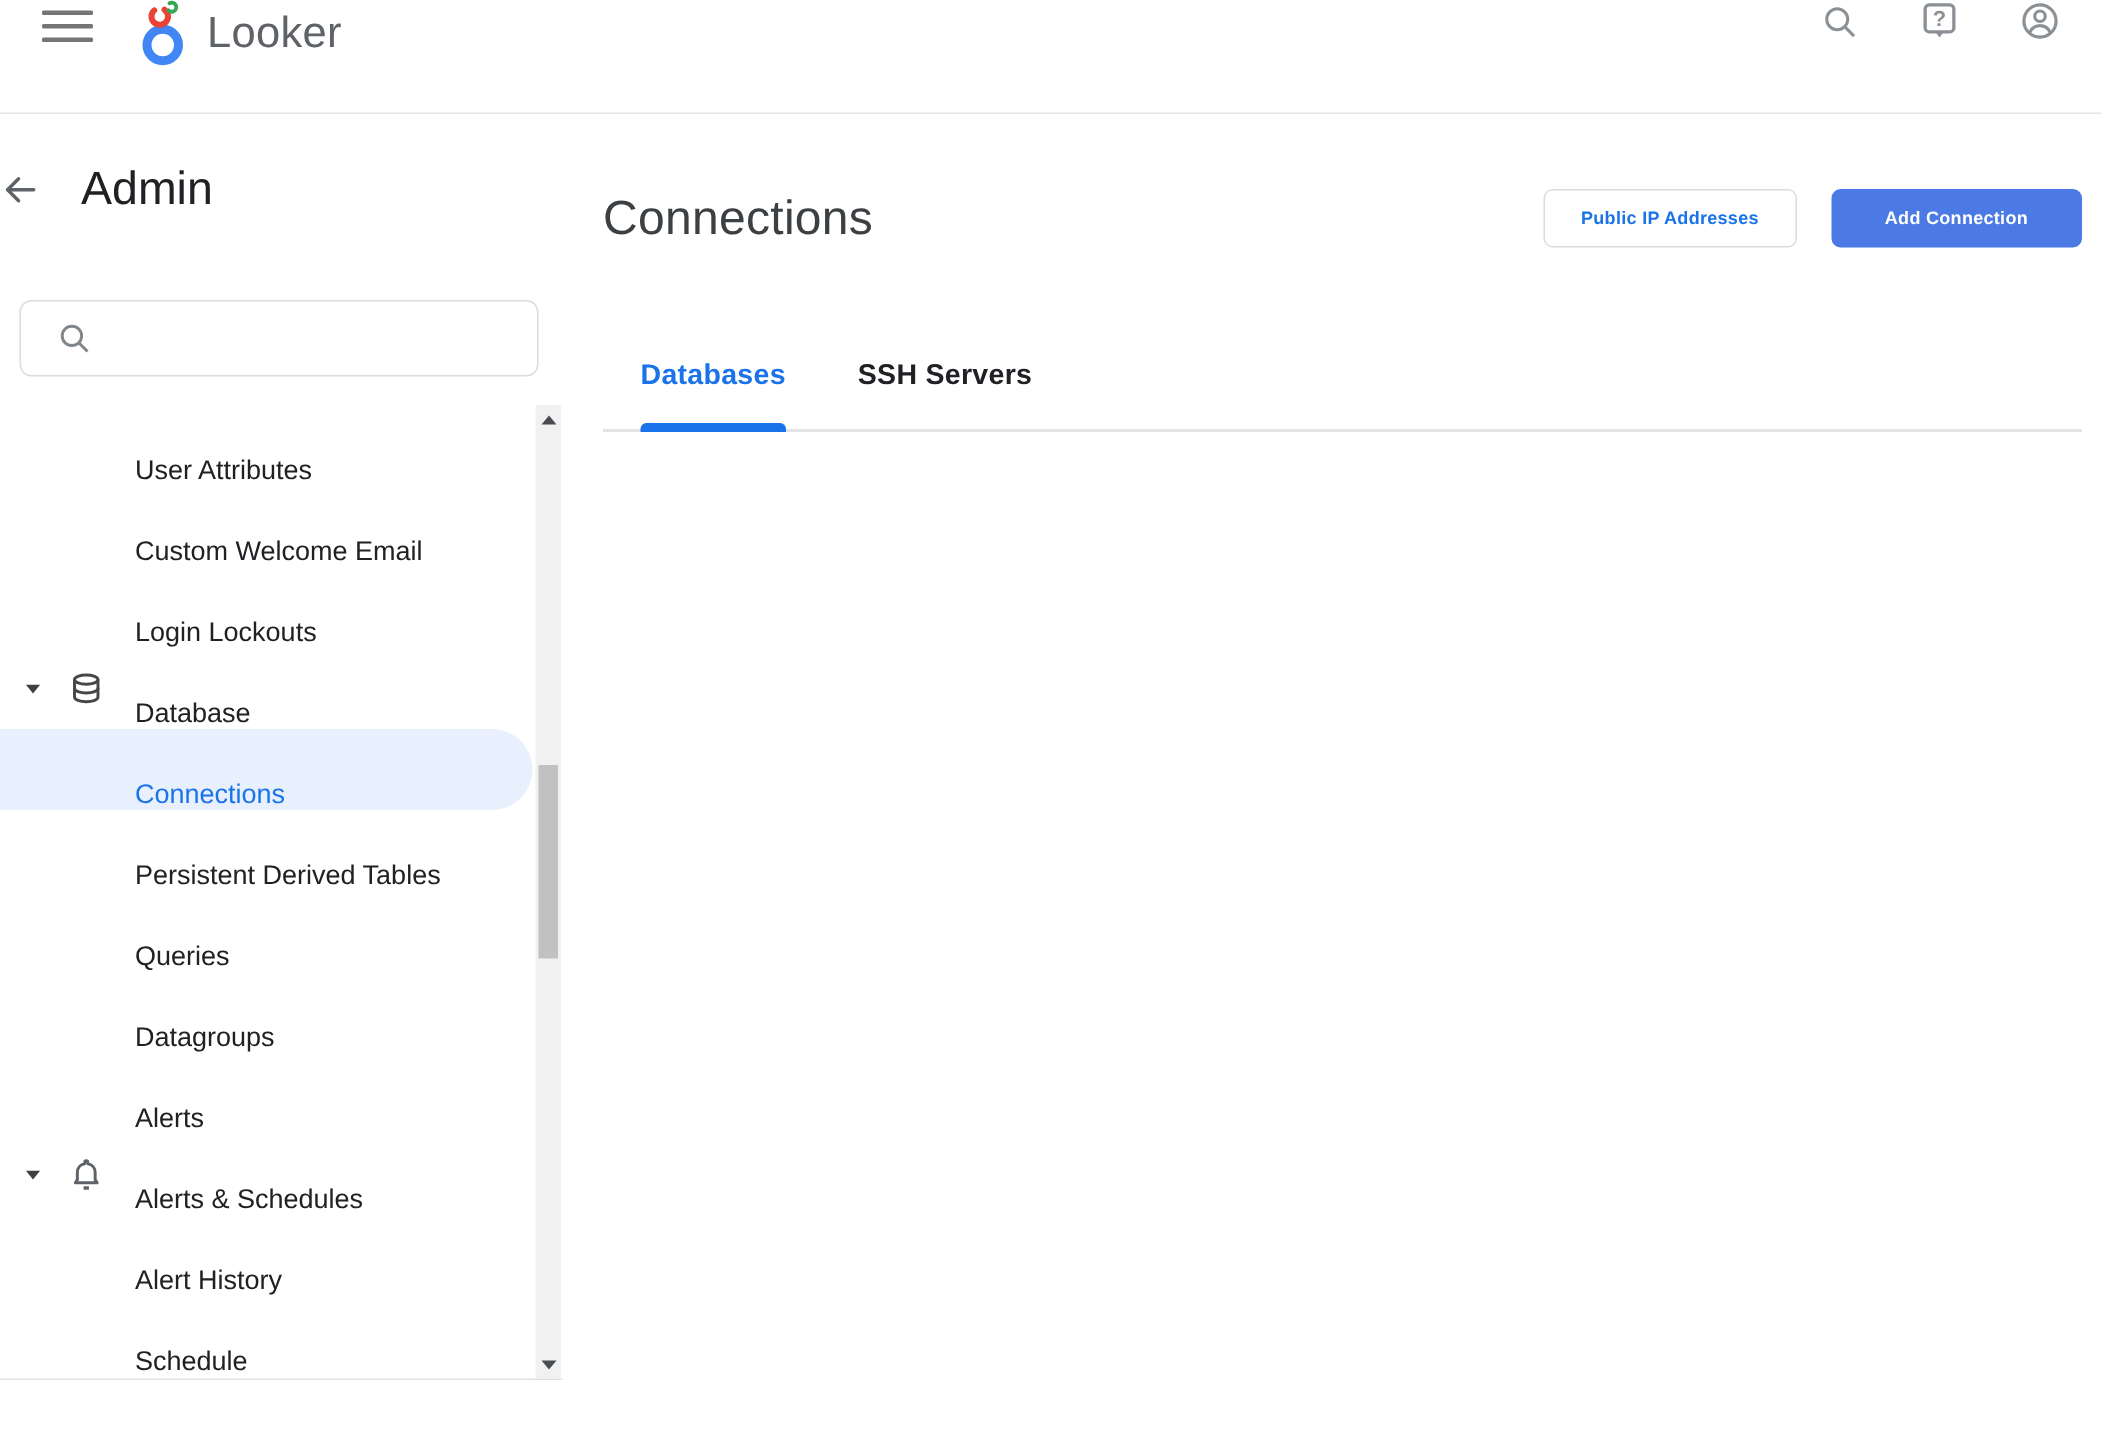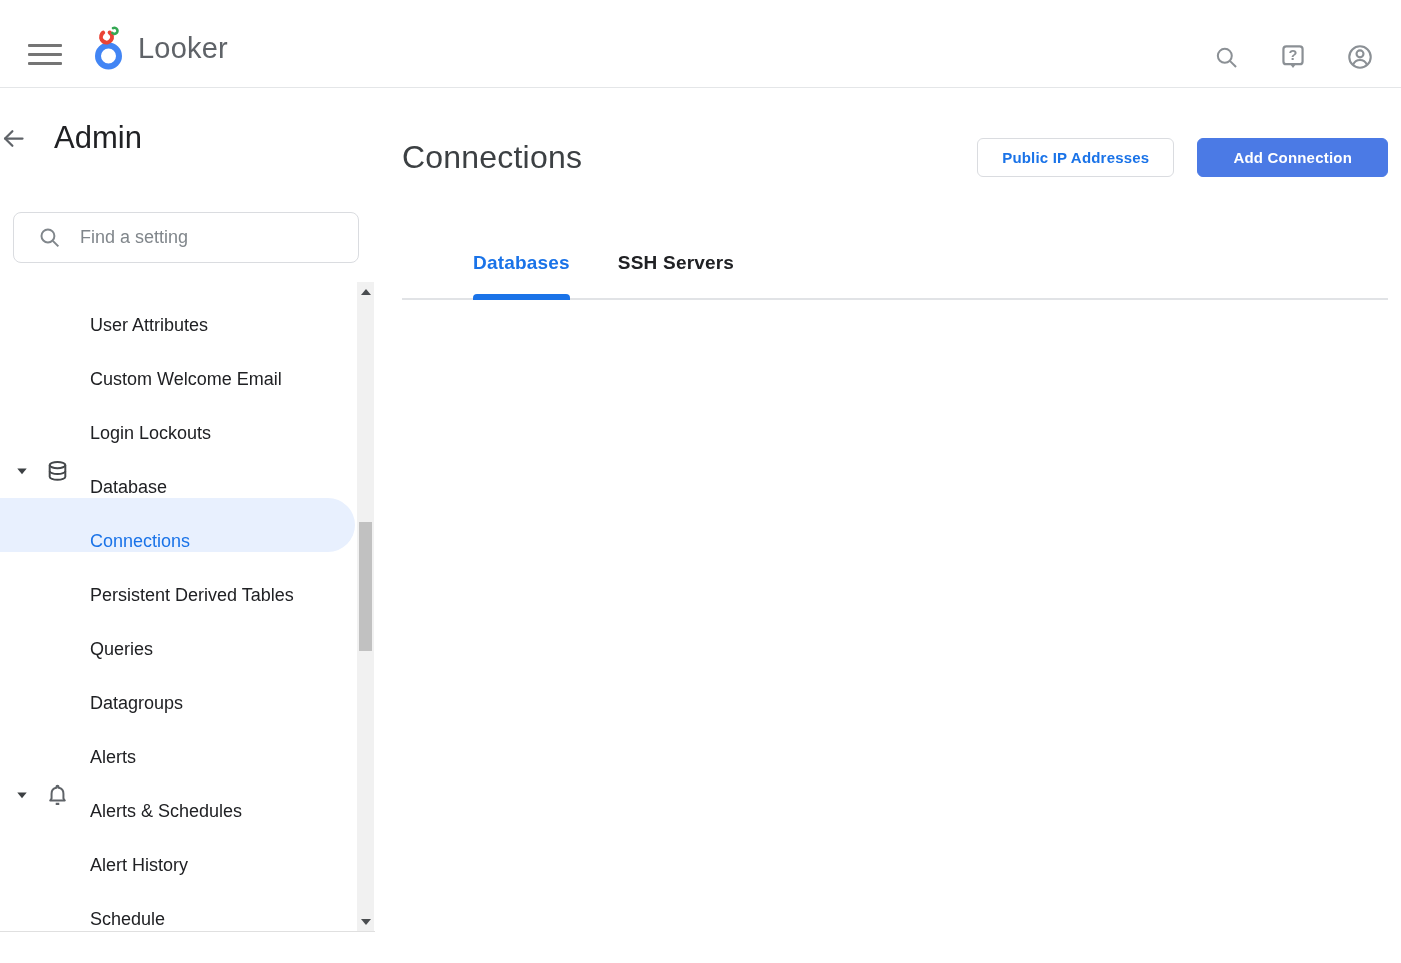--- a/index.html
+++ b/index.html
@@ -1,21 +1,21 @@
 <!DOCTYPE html>
 <html><head>
 <meta charset="utf-8">
 <style>
   * { margin:0; padding:0; box-sizing:border-box; }
   html,body { width:1401px; height:963px; background:#fff; overflow:hidden;
               font-family:"Liberation Sans","DejaVu Sans",sans-serif; color:#202124; }
 
   
-  .topbar { height:88px; display:flex; align-items:flex-end; border-bottom:1px solid #e4e6e8;
-            padding:0 27px 16px 28px; background:#fff; }
+  .topbar { height:76px; display:flex; align-items:flex-start; border-bottom:1px solid #e4e6e8;
+            padding:0 27px 0 28px; background:#fff; }
   .hamburger { width:34px; height:34px; border:none; background:none; cursor:pointer;
                display:flex; flex-direction:column; justify-content:center; gap:6px; padding:0; }
   .hamburger span { display:block; height:3px; background:#757575; border-radius:1px; }
   .logo { display:flex; align-items:center; margin-left:32px; }
   .logo-text { font-size:29px; color:#5f6368; margin-left:7px; letter-spacing:0.2px; }
   .topbar-right { margin-left:auto; display:flex; align-items:center; gap:39px; }
   .icon-btn { background:none; border:none; cursor:pointer; padding:0; line-height:0; }
 
   
   .page { display:flex; height:875px; }
@@ -51,30 +51,30 @@
   .scroll-arrow .tri { width:0; height:0; border-left:5px solid transparent; border-right:5px solid transparent; }
   .scroll-arrow.up .tri { border-bottom:6px solid #4a4d50; }
   .scroll-arrow.down .tri { border-top:6px solid #4a4d50; }
   .scroll-thumb { position:absolute; left:2px; top:240px; width:13px; height:129px; background:#c1c1c1; cursor:grab; }
 
   
   .main { flex:1; padding-right:13px; margin-left:27px; }
   .main-header { display:flex; align-items:center; margin-top:49px; height:40px; }
   .main-title { font-size:32px; font-weight:400; color:#3c4043; letter-spacing:0.2px; }
   .main-actions { margin-left:auto; display:flex; gap:23px; }
-  .btn { height:39px; border-radius:6px; font-size:15px; font-weight:700; font-family:inherit;
+  .btn { height:39px; border-radius:6px; font-size:12px; font-weight:700; font-family:inherit;
          cursor:pointer; letter-spacing:0.2px; }
   .btn-outline { background:#fff; border:1px solid #dadce0; color:#1a73e8; padding:0 24px; }
   .btn-primary { background:#4b7ae5; border:1px solid #4b7ae5; color:#fff; padding:0 35px; }
 
   .tabs { position:relative; margin-top:39px; height:84px; display:flex; align-items:flex-end;
           gap:48px; padding-left:25px; border-bottom:2px solid #e1e3e6; }
   .tab { position:relative; background:none; border:none; cursor:pointer; font-family:inherit;
          font-size:19px; font-weight:700; color:#202124; padding:0 0 24px 0; letter-spacing:0.2px; }
-  .tab.active { color:#1a73e8;margin-left:46px; }
+  .tab.active { color:#1a73e8; }
   .tab.active::after { content:""; position:absolute; left:0; right:0; bottom:-2px; height:6px;
                        background:#1a73e8; border-radius:4px 4px 0 0; }
 </style>
 </head>
 <body>
 
 <header class="topbar">
   <button class="hamburger">
     <span></span>
       <span></span>
@@ -135,21 +135,20 @@
       <h1 class="sidebar-title">Admin</h1>
     </div>
 
     <div class="search-box">
       <span style="line-height:0">
         <svg width="25" height="25" viewBox="0 0 24 24" fill="none" stroke="#80868b" stroke-width="1.9">
           <circle cx="10.5" cy="10.5" r="6.2"></circle>
             <line x1="15.2" y1="15.2" x2="20.5" y2="20.5"></line>
         </svg>
       </span>
-      <input type="text" placeholder="Find a setting" style="">
     </div>
 
     <div class="nav-wrap">
       <nav class="nav-list" id="nav-list">
           <div class="nav-item sub">
 
     <span class="nav-label">User Attributes</span>
   </div>
           <div class="nav-item sub">
 

